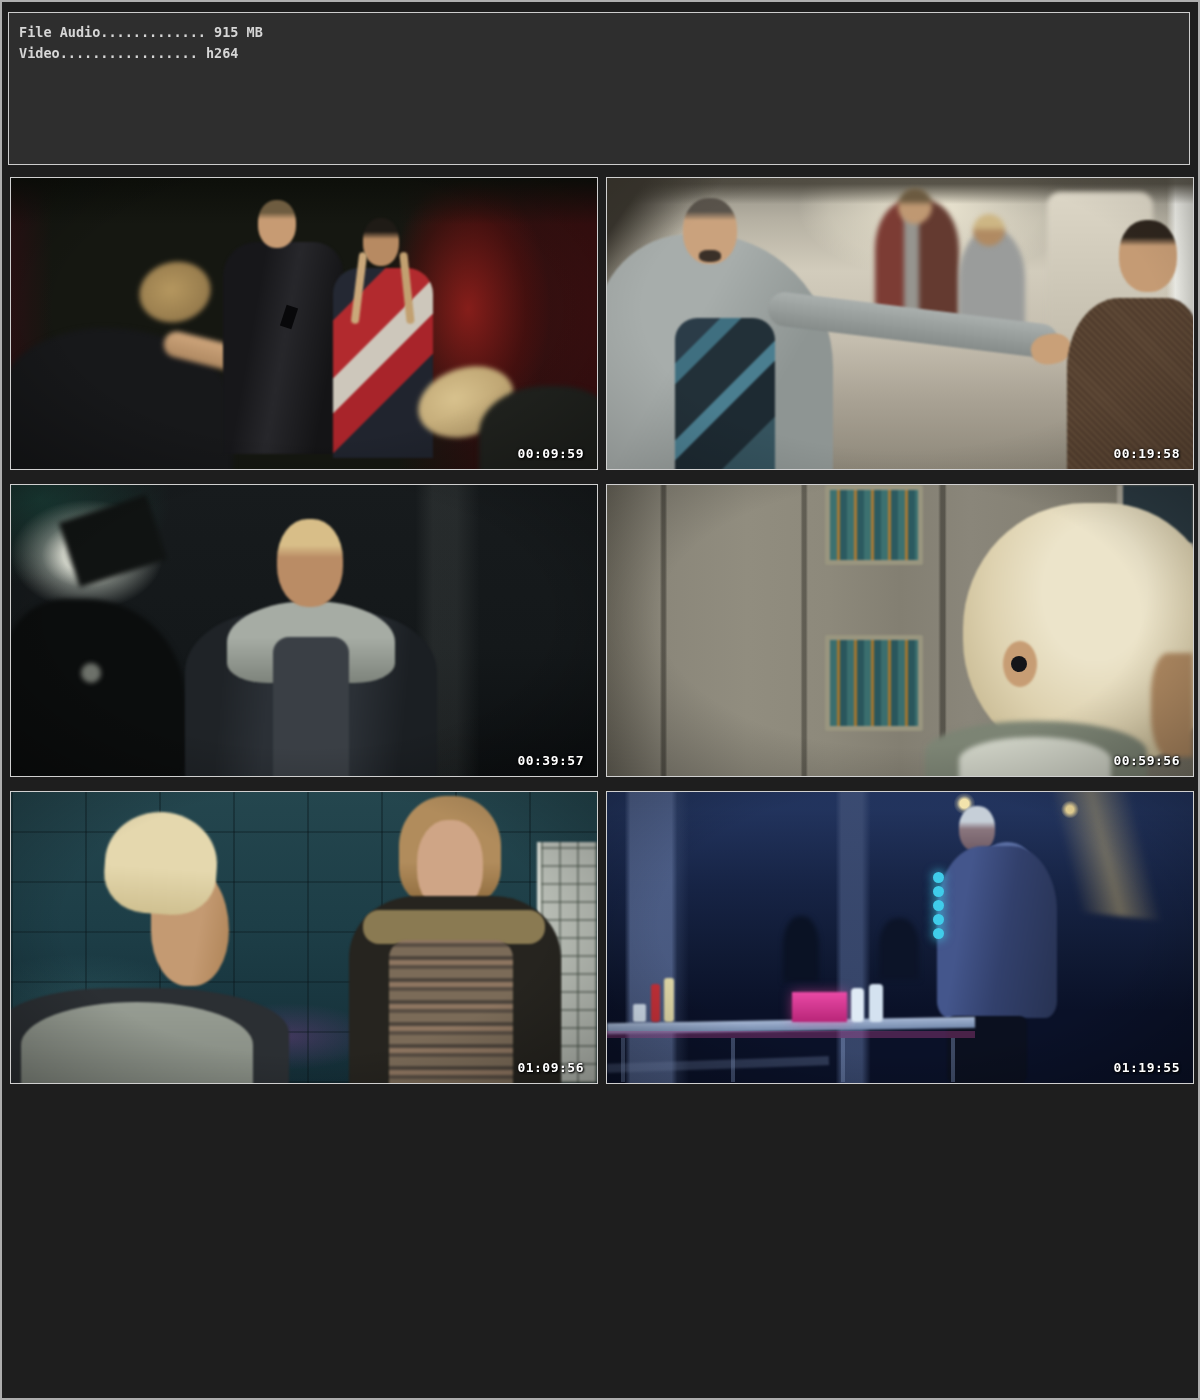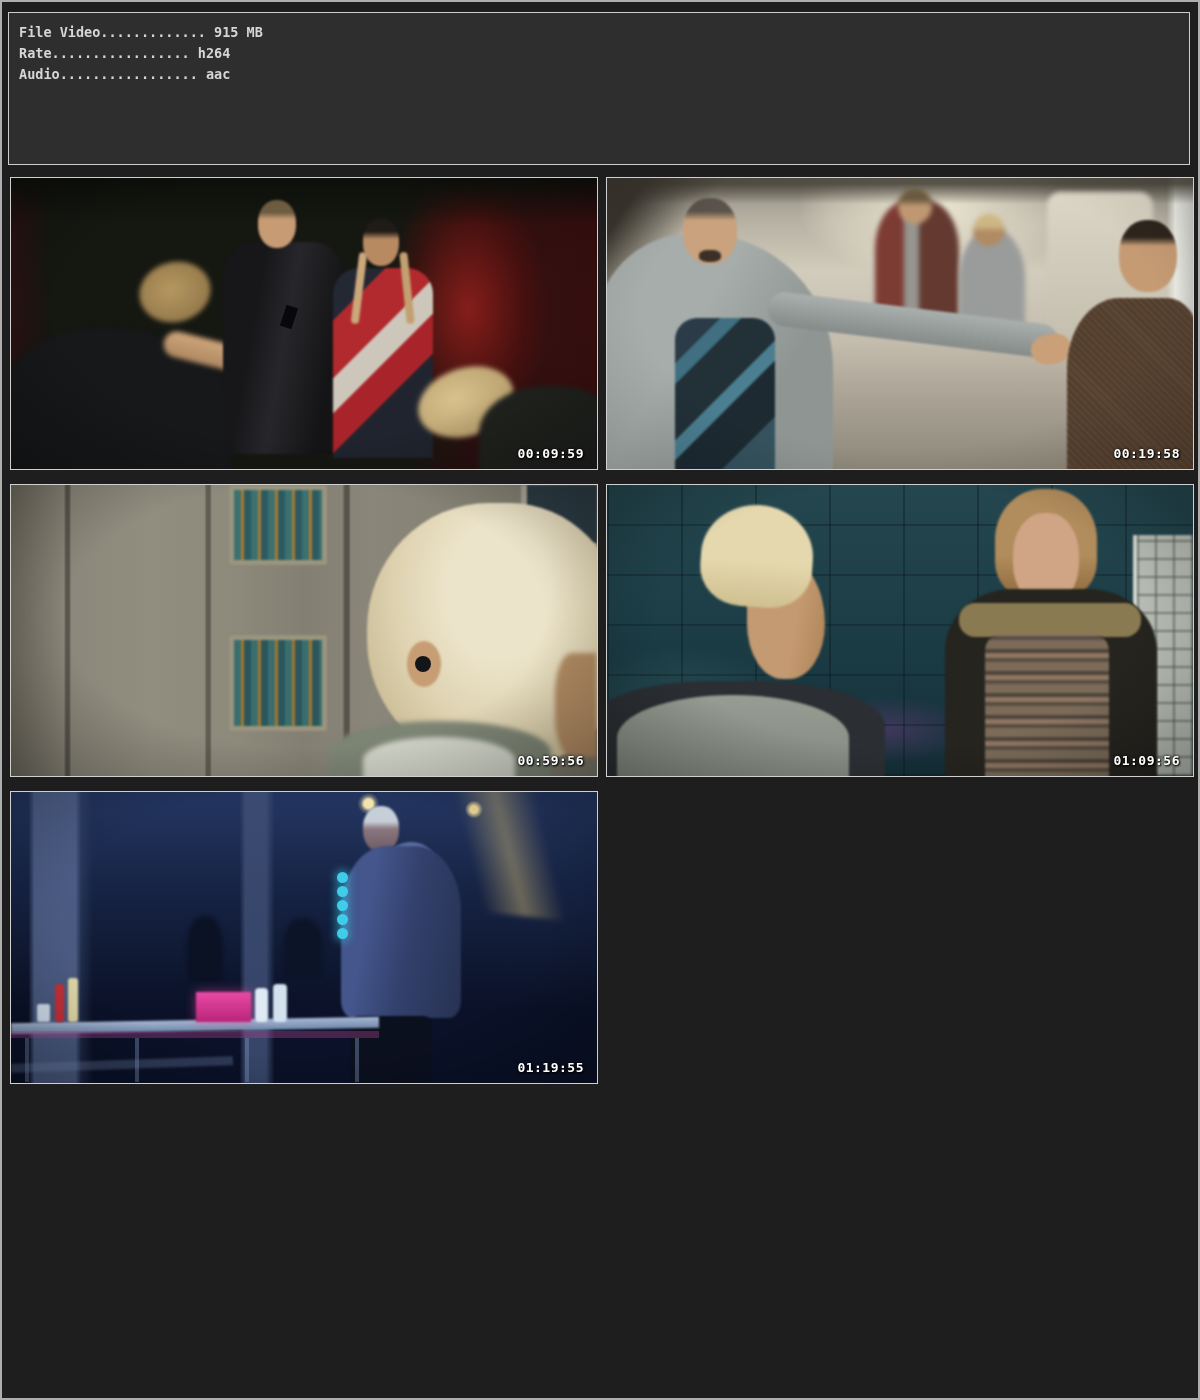--- a/index.html
+++ b/index.html
@@ -206,23 +206,22 @@
   .s8-ketchup{left:44px;top:192px;width:9px;height:38px;border-radius:3px;background:#c23038;}
   .s8-mustard{left:57px;top:186px;width:10px;height:44px;border-radius:3px;background:#ded6a6;}
   .s8-cup{left:26px;top:212px;width:13px;height:18px;border-radius:2px;background:#cfdcea;}
 </style>
 </head>
 <body>
 
 <div class="page">
 
   <div class="info-panel">
-    <div class="info-line"><span>File Video.............</span><span class="info-value">915 MB</span></div>
-    <div class="info-line"><span>Rate.................</span><span class="info-value">h264</span></div>
-    <div class="info-line"><span>Audio.................</span><span class="info-value">aac</span></div>
+    <div class="info-line"><span>File Audio.............</span><span class="info-value">915 MB</span></div>
+    <div class="info-line"><span>Video.................</span><span class="info-value">h264</span></div>
   </div>
 
   <div class="grid">
 
     <figure class="shot">
       <div class="scene sc1">
         <div class="s1-m1hair b"></div>
         <div class="s1-m1body b"></div>
         <div class="s1-m1arm b"></div>
         <div class="s1-m2jacket b1"></div>
@@ -251,20 +250,32 @@
         <div class="s2-shirt b1"></div>
         <div class="s2-arm b1"></div>
         <div class="s2-hand b1"></div>
         <div class="s2-tweed b1"></div>
         <div class="s2-tweedhead b1"></div>
       </div>
       <span class="timecode">00:19:58</span>
     </figure>
 
 
+    <figure class="shot">
+      <div class="scene sc4">
+        <div class="s4-flag b"></div>
+        <div class="s4-moto b"></div>
+        <div class="s4-motolight b"></div>
+        <div class="s4-jacket b1"></div>
+        <div class="s4-collar b1"></div>
+        <div class="s4-tee b1"></div>
+        <div class="s4-head b1"></div>
+      </div>
+      <span class="timecode">00:39:57</span>
+    </figure>
 
 
     <figure class="shot">
       <div class="scene sc6">
         <div class="s6-paneltop b1"></div>
         <div class="s6-panelbot b1"></div>
         <div class="s6-window b1"></div>
         <div class="s6-head b1"></div>
         <div class="s6-ear b1"></div>
         <div class="s6-earbud"></div>

